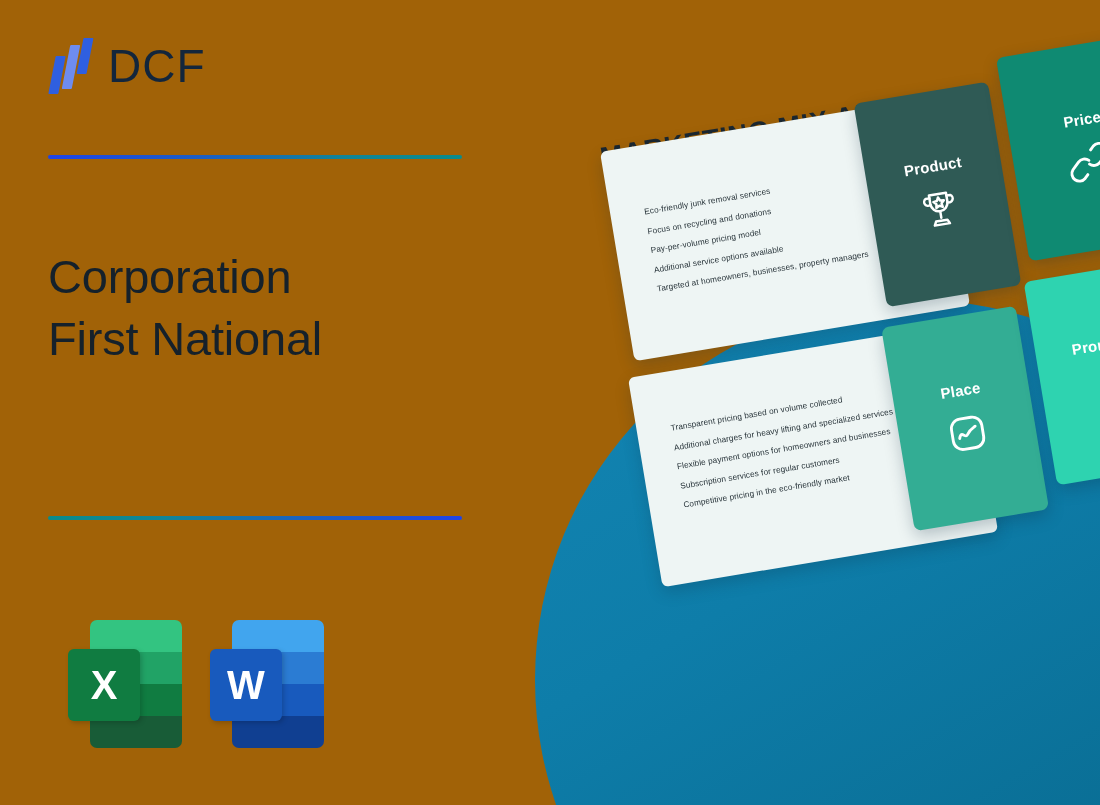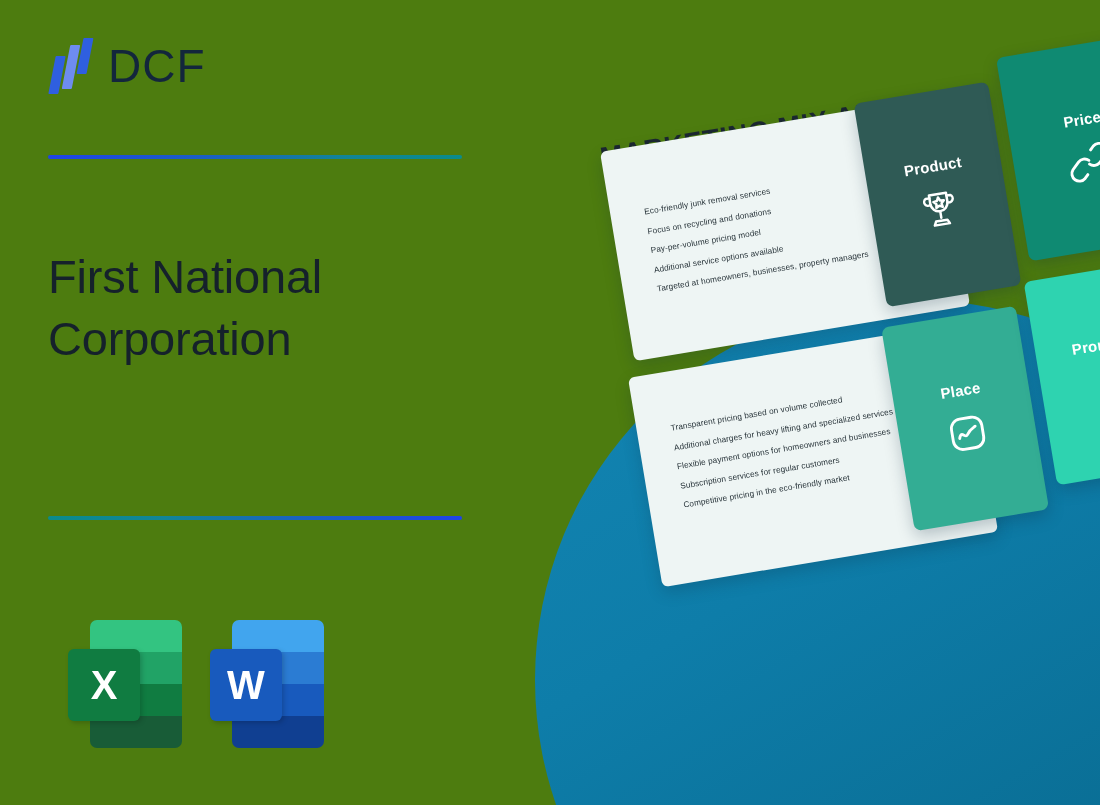--- a/index.html
+++ b/index.html
@@ -5,21 +5,21 @@
   * { box-sizing: border-box; margin: 0; padding: 0; }
   html, body {
     width: 1100px; height: 805px;
     overflow: hidden;
     font-family: "Liberation Sans", sans-serif;
     background: #ffffff;
   }
   #page {
     position: relative;
     width: 1100px; height: 805px;
-    background: #4d7c0f;
+    background: #a16207;
     overflow: hidden;
   }
 
   
   #artwork {
     position: absolute;
     left: 520px; top: 0;
     width: 580px; height: 805px;
     overflow: hidden;
   }
@@ -192,22 +192,22 @@
       <i class="b1"></i>
         <i class="b2"></i>
         <i class="b3"></i>
     </div>
     <div id="logo-text">DCF</div>
   </div>
 
   <div class="rule" id="rule-top"></div>
 
   <div id="company">
+    <div>Corporation</div>
     <div>First National</div>
-    <div>Corporation</div>
   </div>
 
   <div class="rule" id="rule-bottom"></div>
 
   <div id="filetypes">
     <div class="fileicon xl">
       <div class="sheet">
         <span class="s1"></span>
           <span class="s2"></span>
           <span class="s3"></span>

